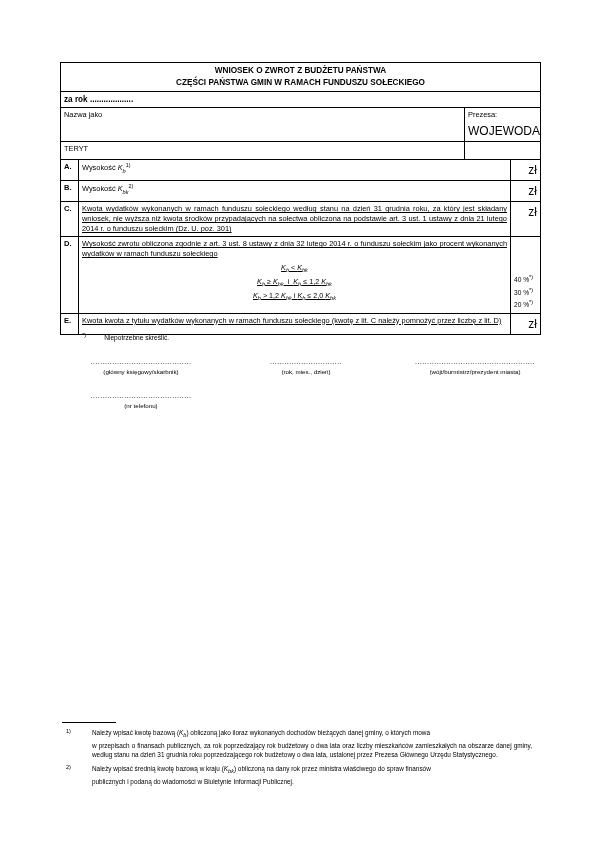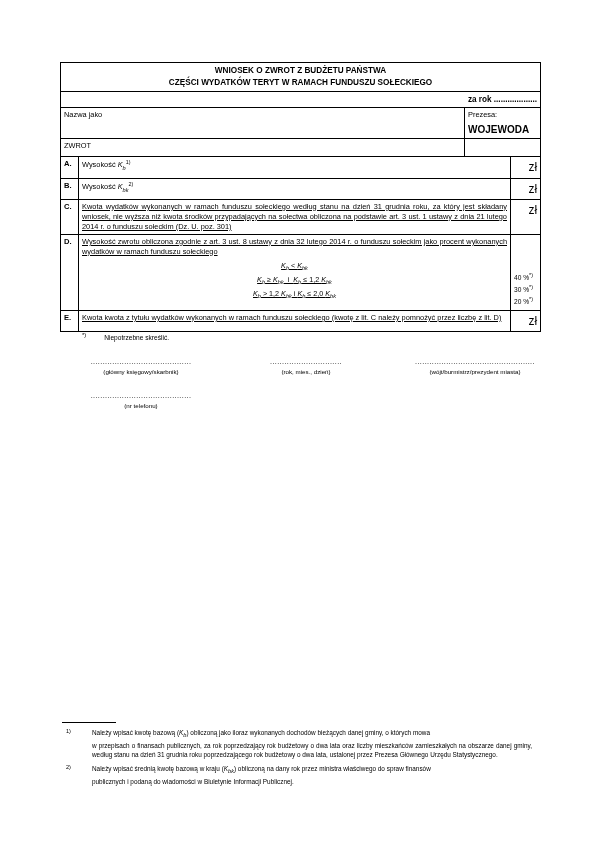--- a/index.html
+++ b/index.html
@@ -40,35 +40,35 @@
     vertical-align: top;
   }
   .title-cell {
     text-align: center;
     font-weight: bold;
     font-size: 8.2px;
     padding: 5px 4px 5px 4px;
     line-height: 1.45;
   }
   .year-cell {
-    text-align: right;
+    text-align: left;
     font-weight: bold;
     font-size: 8.2px;
     padding: 4px 4px 3px 4px;
     margin-left: 15px;
   }
   .lbl-col { width: 18px; text-align: left; font-weight: bold; font-size: 7.6px; padding-left: 4px; }
   .zl-col { width: 30px; text-align: right; font-size: 12px; }
   .zl-mid { vertical-align: middle; }
   .pct-col { width: 46px; font-size: 6.6px; padding: 2px 3px; }
   .body-cell { font-size: 7.4px; }
   .nazwa-cell { height: 22px; font-size: 7.4px; }
   .teryt-cell { height: 13px; font-size: 7.4px; }
   .adres-cell { font-size: 7.4px; }
-  .woj { font-weight: bold; font-size: 10px; display:block; margin-top: 3px; }
+  .woj { font-weight: normal; font-size: 12px; display:block; margin-top: 3px; }
   .var { font-style: italic; }
   sub.small { font-size: 5.6px; font-style: italic; }
   sup.note { font-size: 5.4px; vertical-align: super; }
   .just { text-align: justify; text-decoration: underline; }
   .centered-math { text-align: center; font-size: 7.2px; line-height: 1.7; margin-top: 3px; }
   .pct-line { line-height: 1.7; font-size: 6.6px; }
   .footnote-star {
     position: absolute;
     left: 82px;
     top: 332px;
@@ -136,41 +136,41 @@
         <col style="width:18px">
         <col style="width:386px">
         <col style="width:46px">
         <col style="width:30px">
       </colgroup>
 
       <tbody>
           <tr>
         <td class="title-cell" colspan="4">
           <div>WNIOSEK O ZWROT Z BUDŻETU PAŃSTWA</div>
-          <div>CZĘŚCI WYDATKÓW TERYT W RAMACH FUNDUSZU SOŁECKIEGO</div>
+          <div>CZĘŚCI PAŃSTWA GMIN W RAMACH FUNDUSZU SOŁECKIEGO</div>
         </td>
       </tr>
 
       <tr>
         <td class="year-cell" colspan="4">za rok ...................</td>
       </tr>
 
       <tr>
         <td class="nazwa-cell" colspan="2">
           <span>Nazwa jako</span>
         </td>
         <td class="adres-cell" colspan="2">
           <span>Prezesa:</span>
           <span class="woj">WOJEWODA</span>
         </td>
       </tr>
 
       <tr>
         <td class="teryt-cell" colspan="2">
-          <span>ZWROT</span>
+          <span>TERYT</span>
         </td>
         <td class="teryt-cell" colspan="2"></td>
       </tr>
 
       <tr>
         <td class="lbl-col">A.</td>
         <td class="body-cell" colspan="2">
           <span>Wysokość </span><span class="var">K</span><sub class="small">b</sub><sup class="note">1)</sup>
         </td>
         <td class="zl-col">zł</td>

